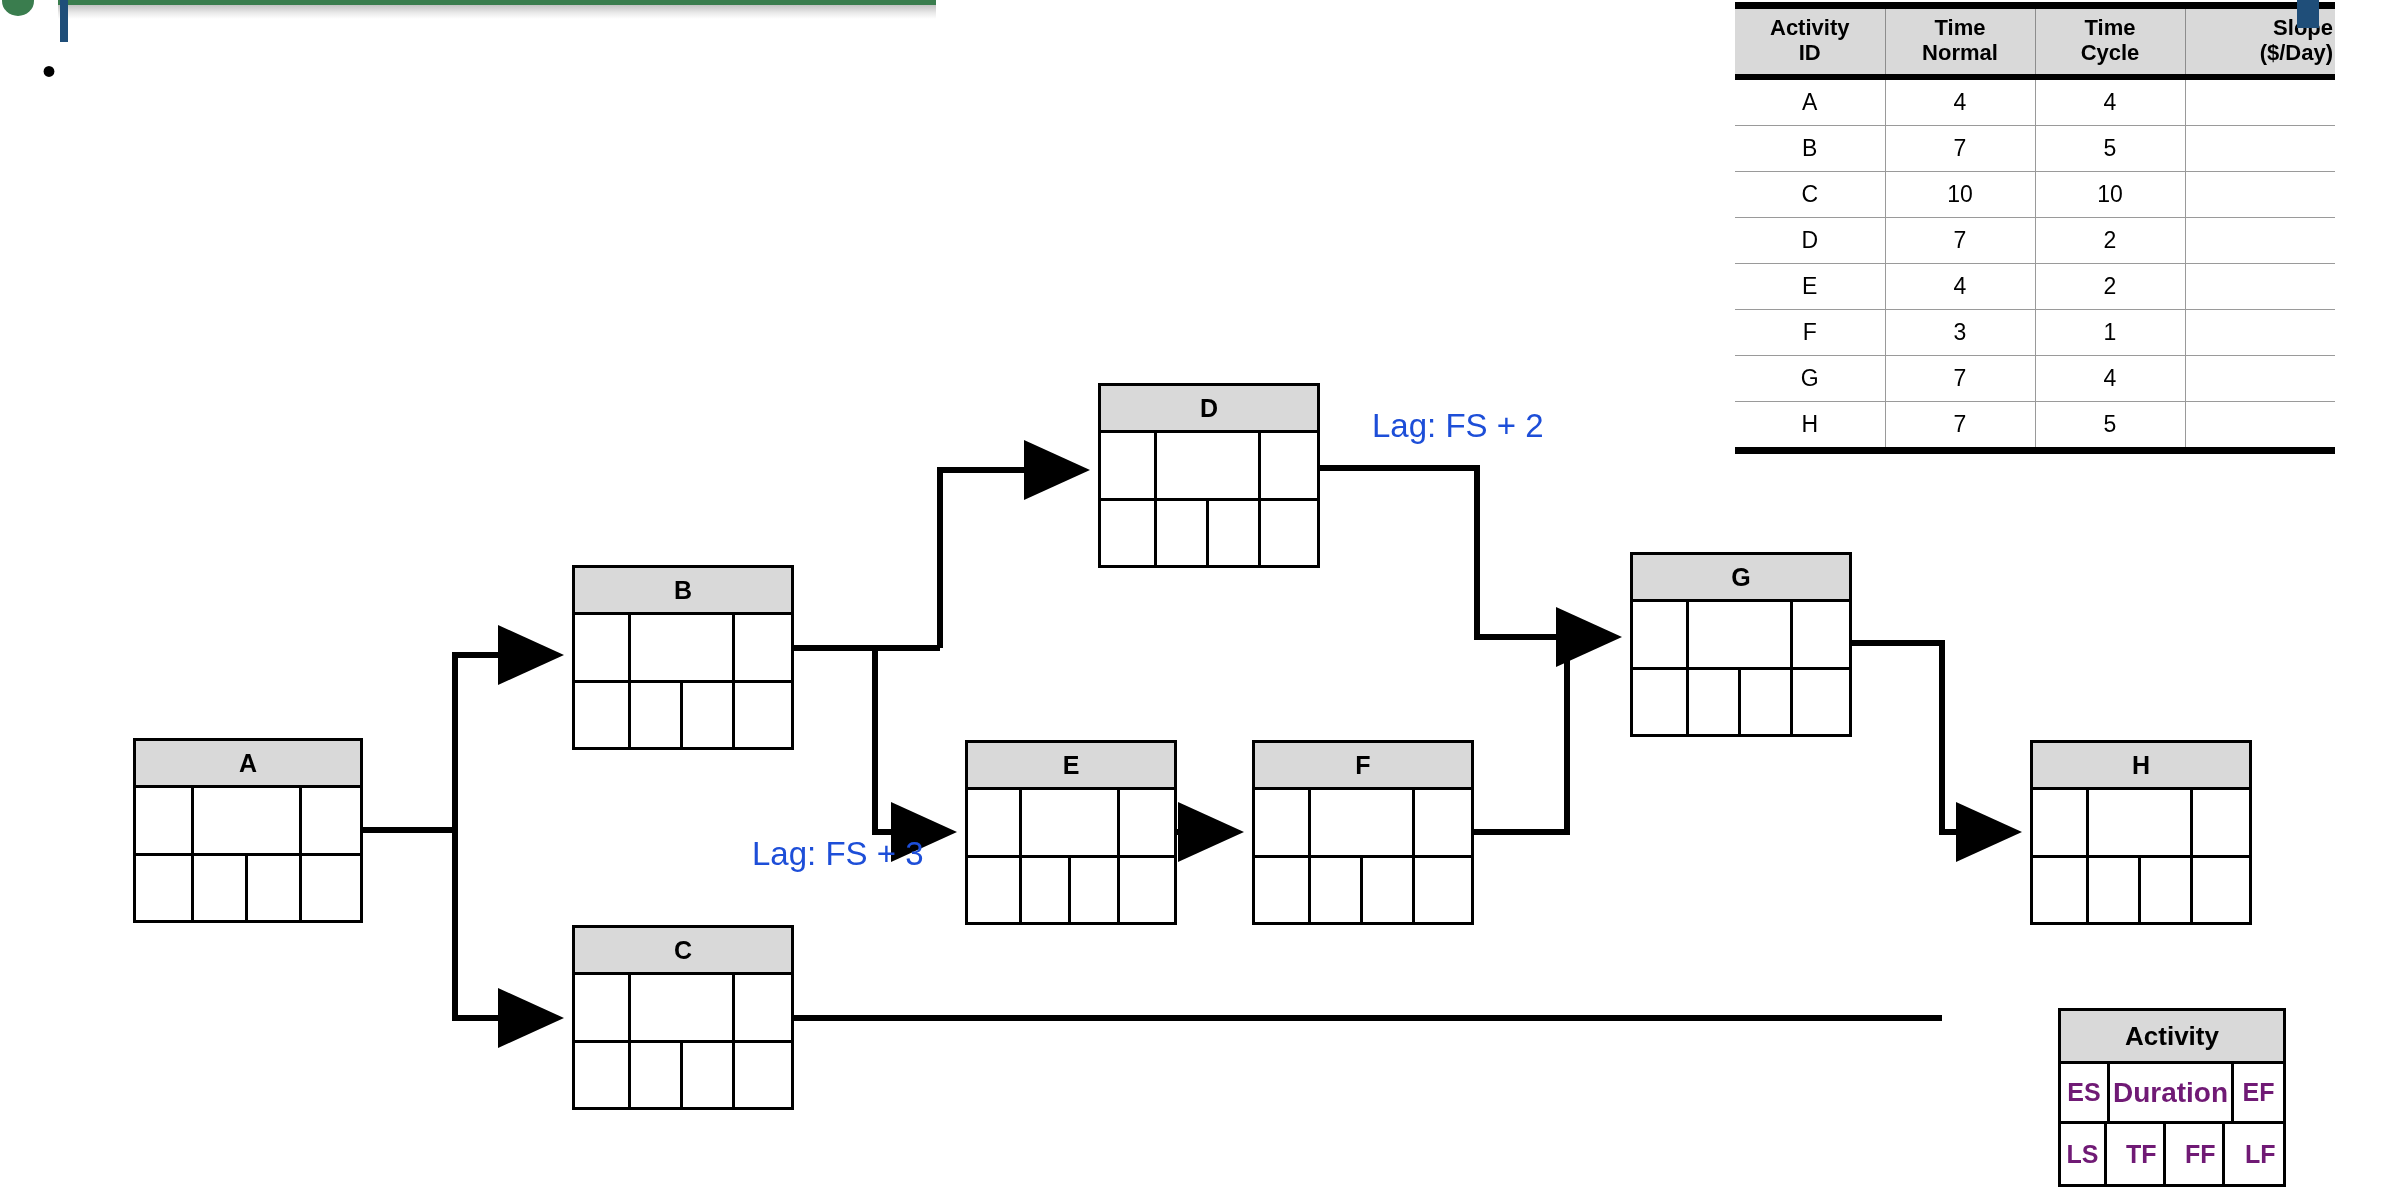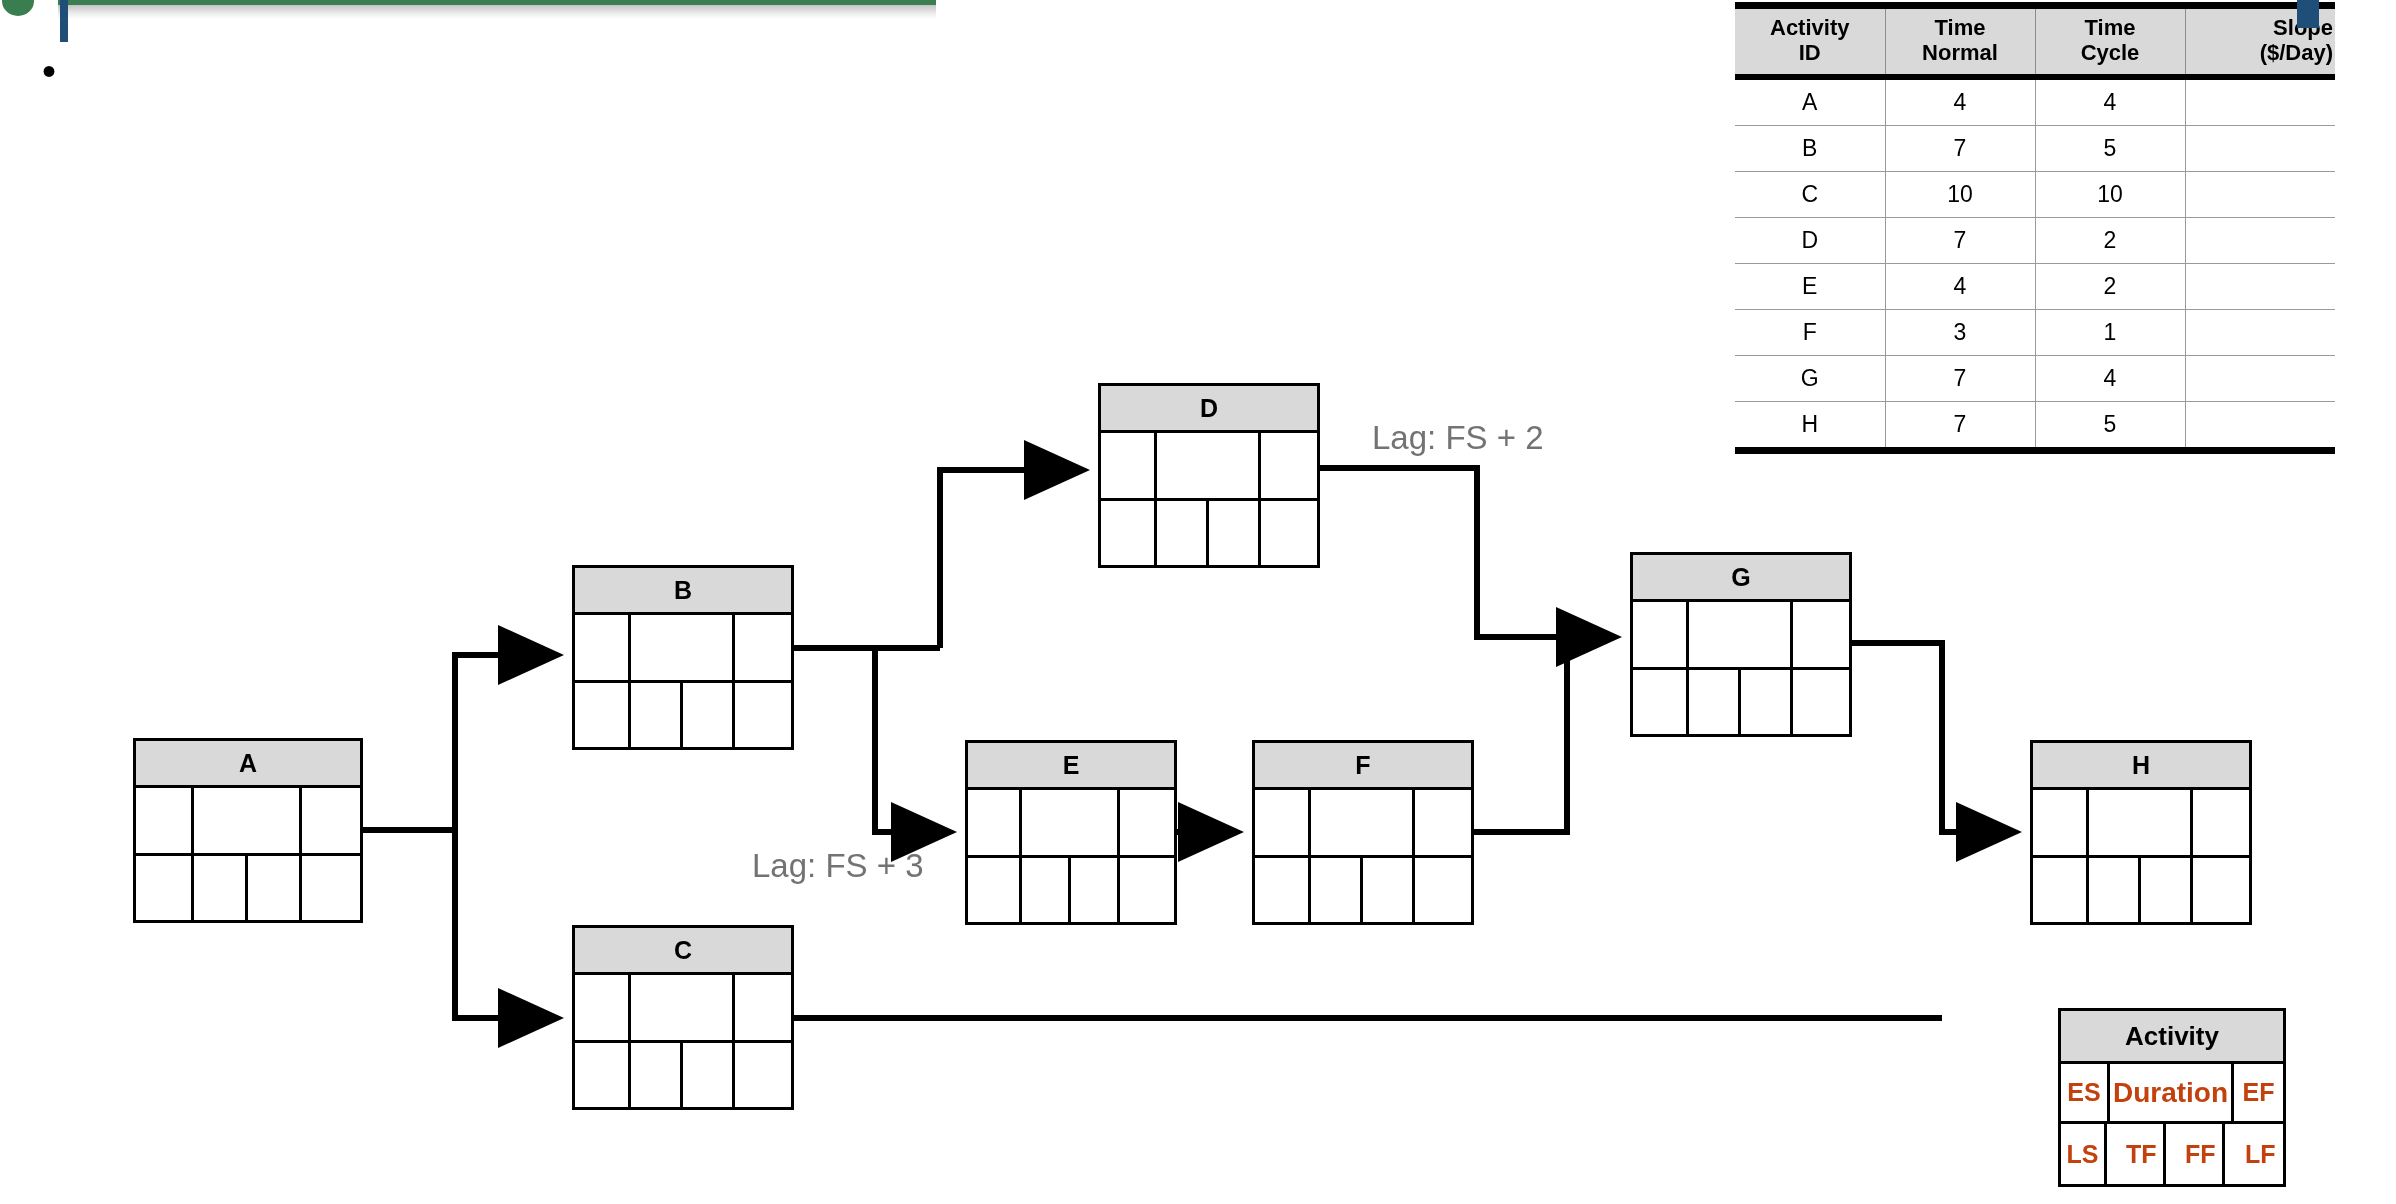--- a/index.html
+++ b/index.html
@@ -64,33 +64,33 @@
   .node .c:last-child{border-right:none;}
   .node .r1 .c.es{width:26%;}
   .node .r1 .c.dur{width:48%;}
   .node .r1 .c.ef{width:26%;}
   .node .r2 .c.ls{width:26%;}
   .node .r2 .c.tf{width:24%;}
   .node .r2 .c.ff{width:24%;}
   .node .r2 .c.lf{width:26%;}
 
   
-  .lag{position:absolute;font-size:33px;color:#737373;white-space:nowrap;margin-top:12px;}
+  .lag{position:absolute;font-size:33px;color:#1d4ed8;white-space:nowrap;}
 
   
   #legend{position:absolute;left:2058px;top:1008px;width:228px;border:3px solid #000;
     box-sizing:border-box;background:#fff;}
   #legend .lg-hdr{height:53px;background:#d9d9d9;border-bottom:3px solid #000;
     display:flex;align-items:center;justify-content:center;
     font-size:26px;font-weight:bold;color:#000;box-sizing:border-box;}
   #legend .lg-r{display:flex;box-sizing:border-box;}
   #legend .lg-r.top{height:60px;border-bottom:3px solid #000;}
   #legend .lg-r.bot{height:60px;gap:13px;}
   #legend .lg-c{box-sizing:border-box;border-right:3px solid #000;
-    display:flex;align-items:center;justify-content:center;color:#c2410c;}
+    display:flex;align-items:center;justify-content:center;color:#701a75;}
   #legend .lg-c:last-child{border-right:none;}
   #legend .lg-r.top .lg-c.es{width:22%;font-size:25px;font-weight:bold;}
   #legend .lg-r.top .lg-c.dur{width:56%;font-size:28px;font-weight:bold;}
   #legend .lg-r.top .lg-c.ef{width:22%;font-size:25px;font-weight:bold;}
   #legend .lg-r.bot .lg-c{width:25%;font-size:25px;font-weight:bold;}
 </style>
 </head>
 <body>
 
 <div id="slide-topbar"></div>

